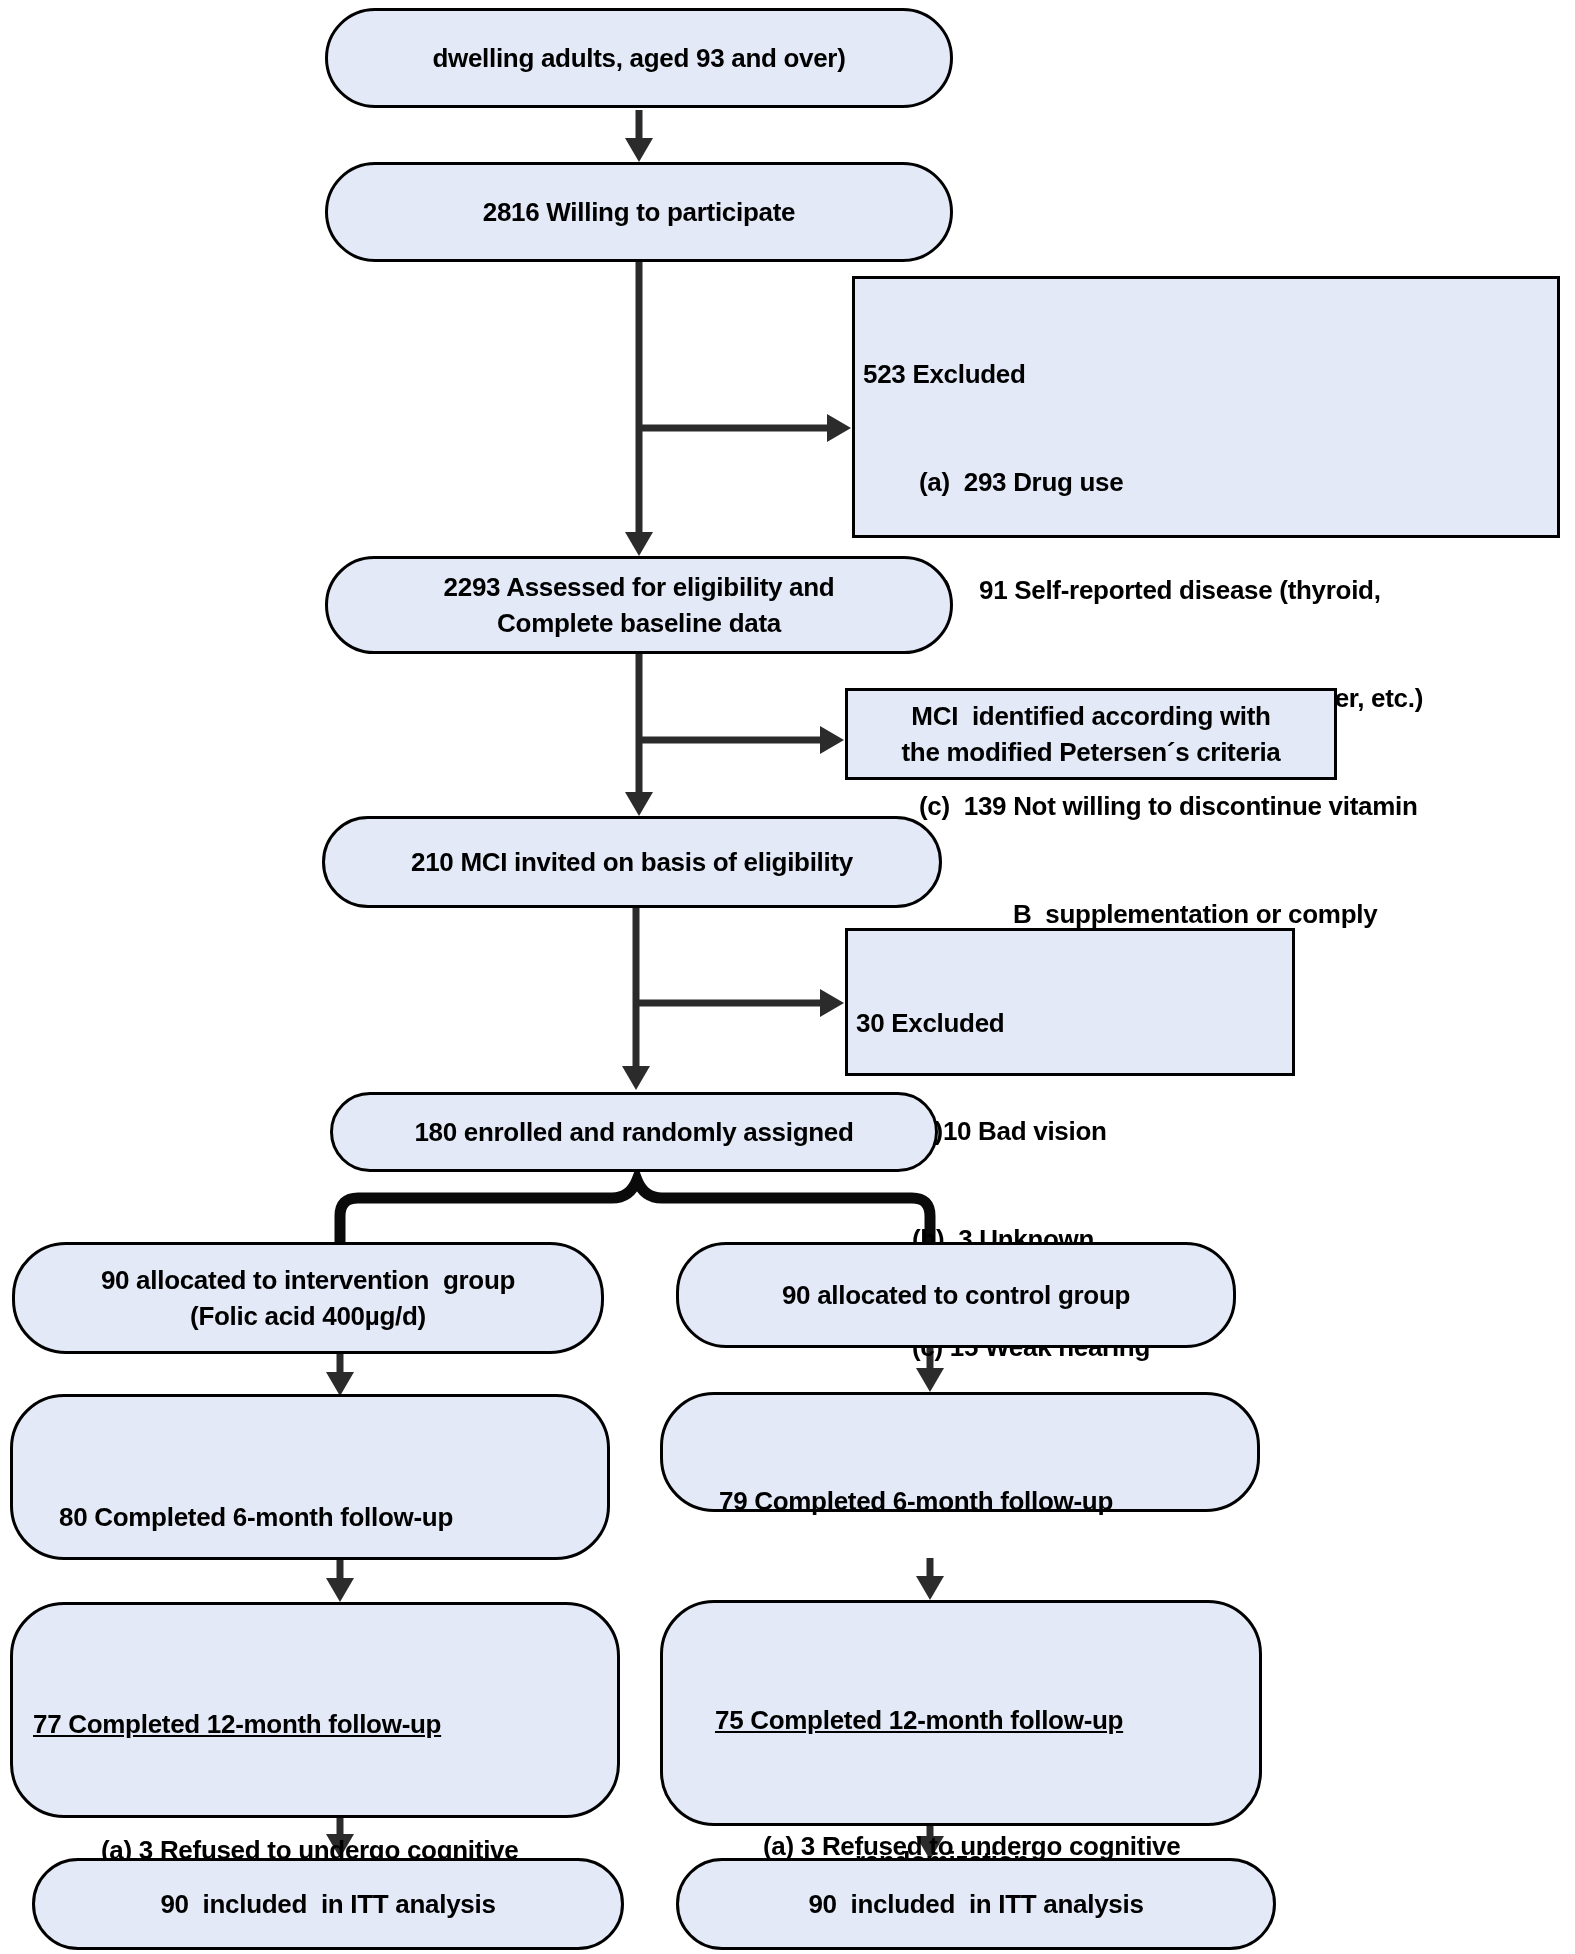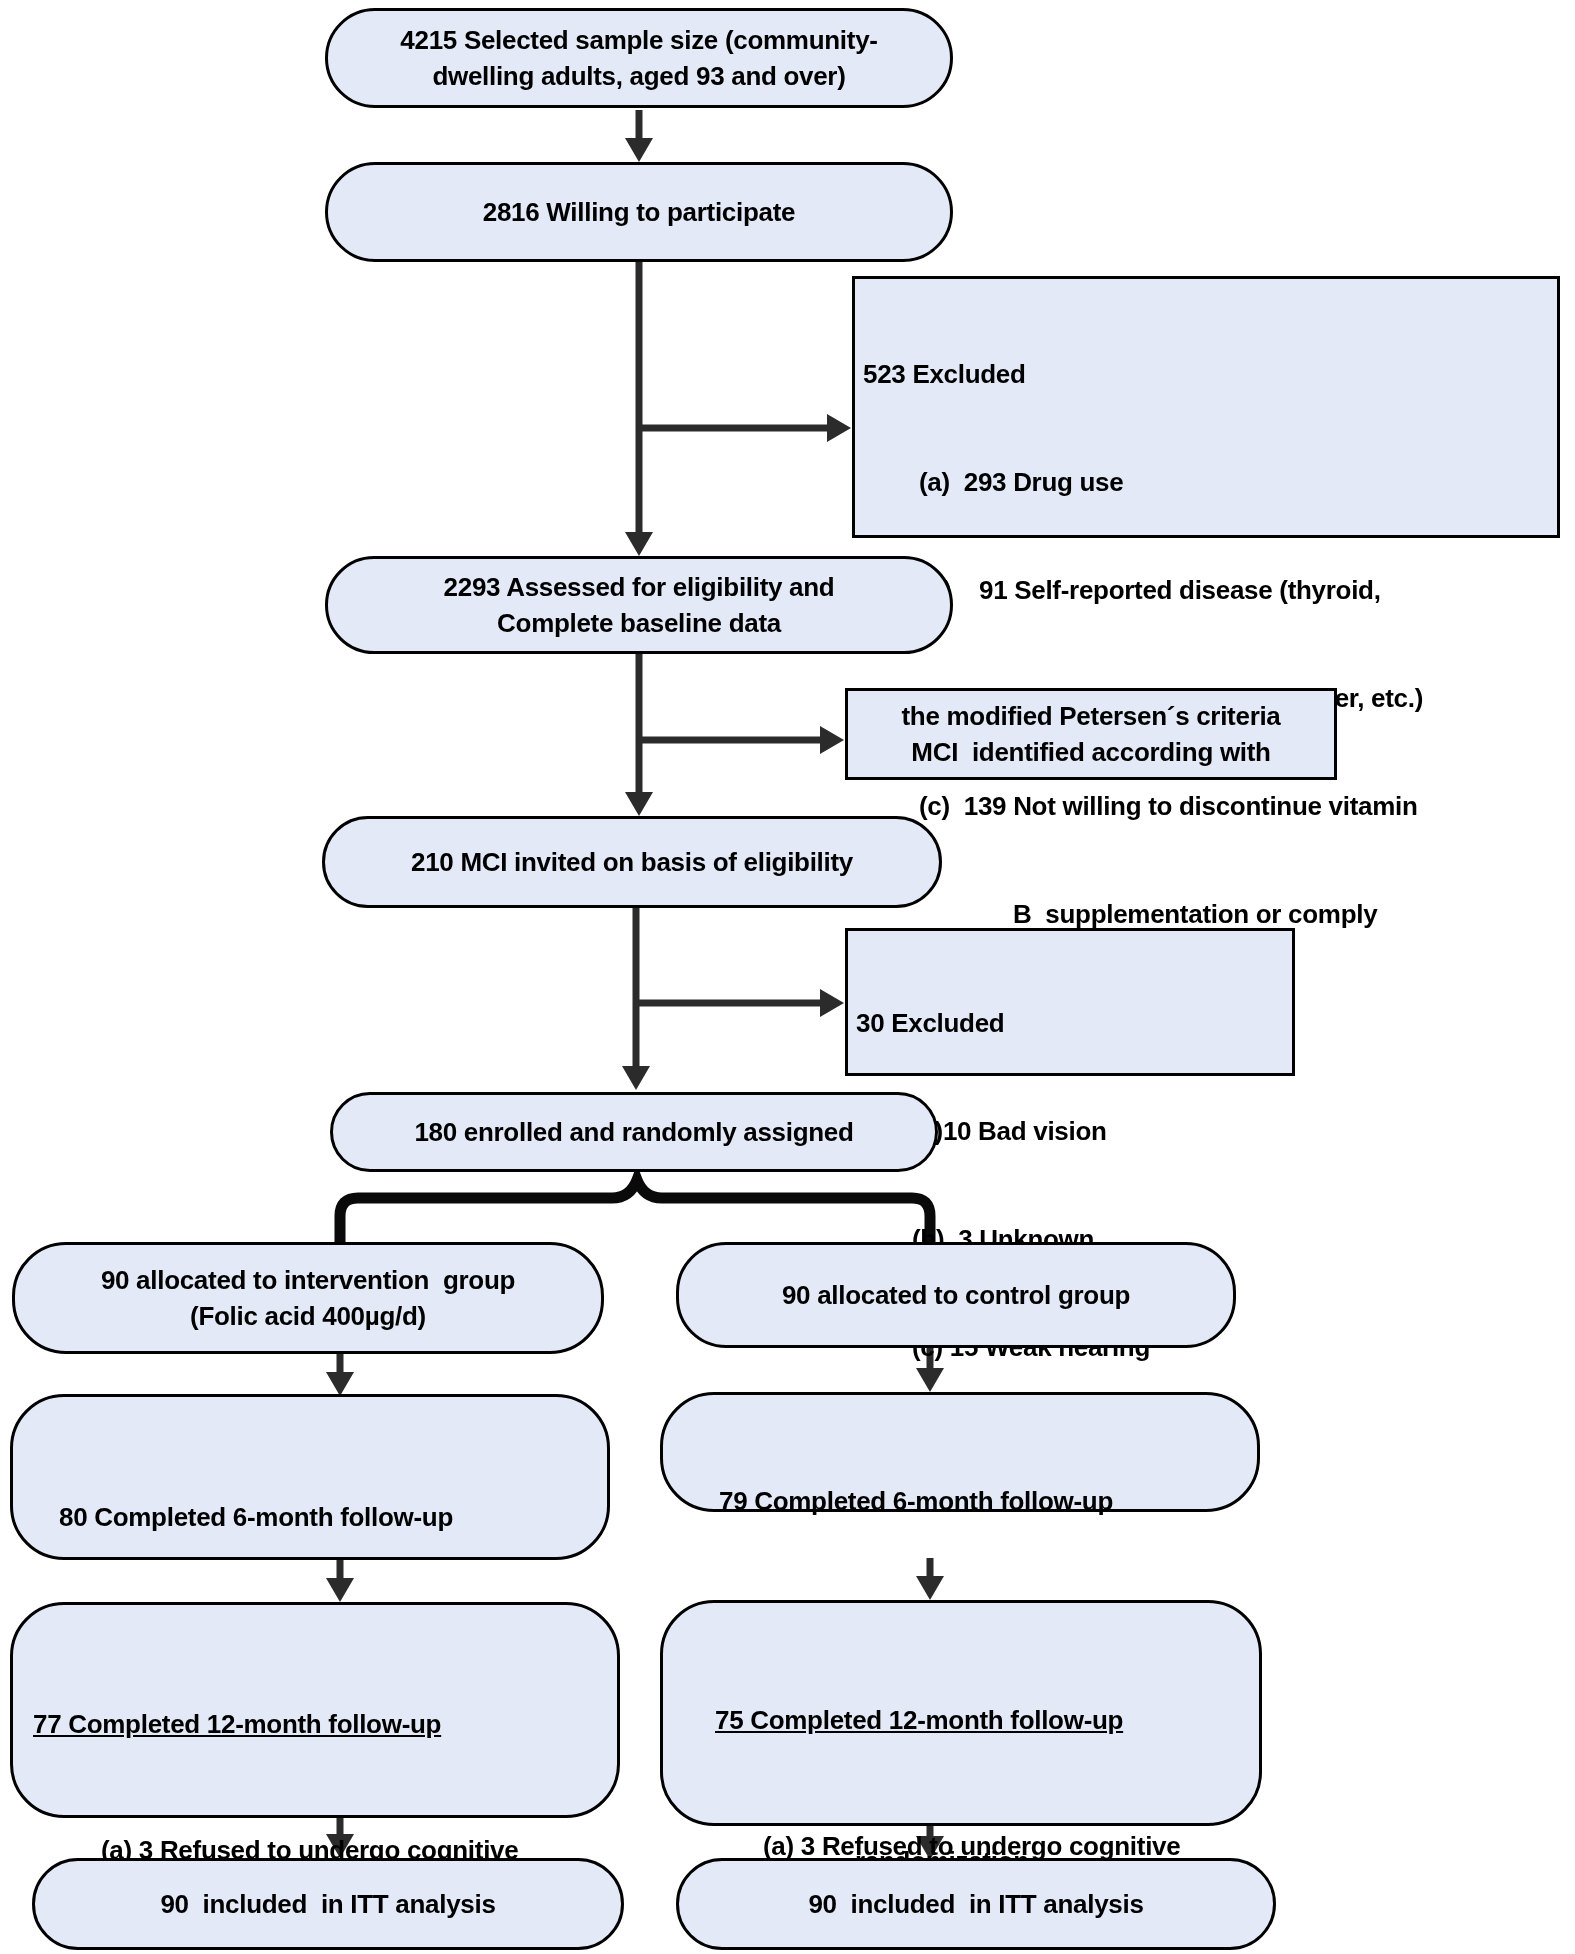--- a/index.html
+++ b/index.html
@@ -110,21 +110,20 @@
     <polygon class="head" points="916,1576 944,1576 930,1600"></polygon>
 
     <line class="conn" x1="340" y1="1816" x2="340" y2="1836"></line>
     <polygon class="head" points="326,1834 354,1834 340,1858"></polygon>
 
     <line class="conn" x1="930" y1="1824" x2="930" y2="1838"></line>
     <polygon class="head" points="916,1836 944,1836 930,1860"></polygon>
   </svg>
 
   <div class="box rounded center" id="box-sample">
-    <div class="ln">4215 Selected sample size (community-</div>
     <div class="ln">dwelling adults, aged 93 and over)</div>
   </div>
 
   <div class="box rounded center" id="box-willing">
     <div class="ln">2816 Willing to participate</div>
   </div>
 
   <div class="box rect" id="box-excluded523">
     <div class="ln">523 Excluded</div>
     <div class="ln ind-a">(a)  293 Drug use</div>
@@ -134,22 +133,22 @@
     <div class="ln ind-b">B  supplementation or comply</div>
     <div class="ln ind-b">with study protocol</div>
   </div>
 
   <div class="box rounded center" id="box-assessed">
     <div class="ln">2293 Assessed for eligibility and</div>
     <div class="ln">Complete baseline data</div>
   </div>
 
   <div class="box rect center" id="box-mci">
+    <div class="ln">MCI  identified according with</div>
     <div class="ln">the modified Petersen´s criteria</div>
-    <div class="ln">MCI  identified according with</div>
   </div>
 
   <div class="box rounded center" id="box-invited">
     <div class="ln">210 MCI invited on basis of eligibility</div>
   </div>
 
   <div class="box rect" id="box-excluded30">
     <div class="ln">30 Excluded</div>
     <div class="ln ind-a">(a)10 Bad vision</div>
     <div class="ln ind-a">(b)  3 Unknown</div>

